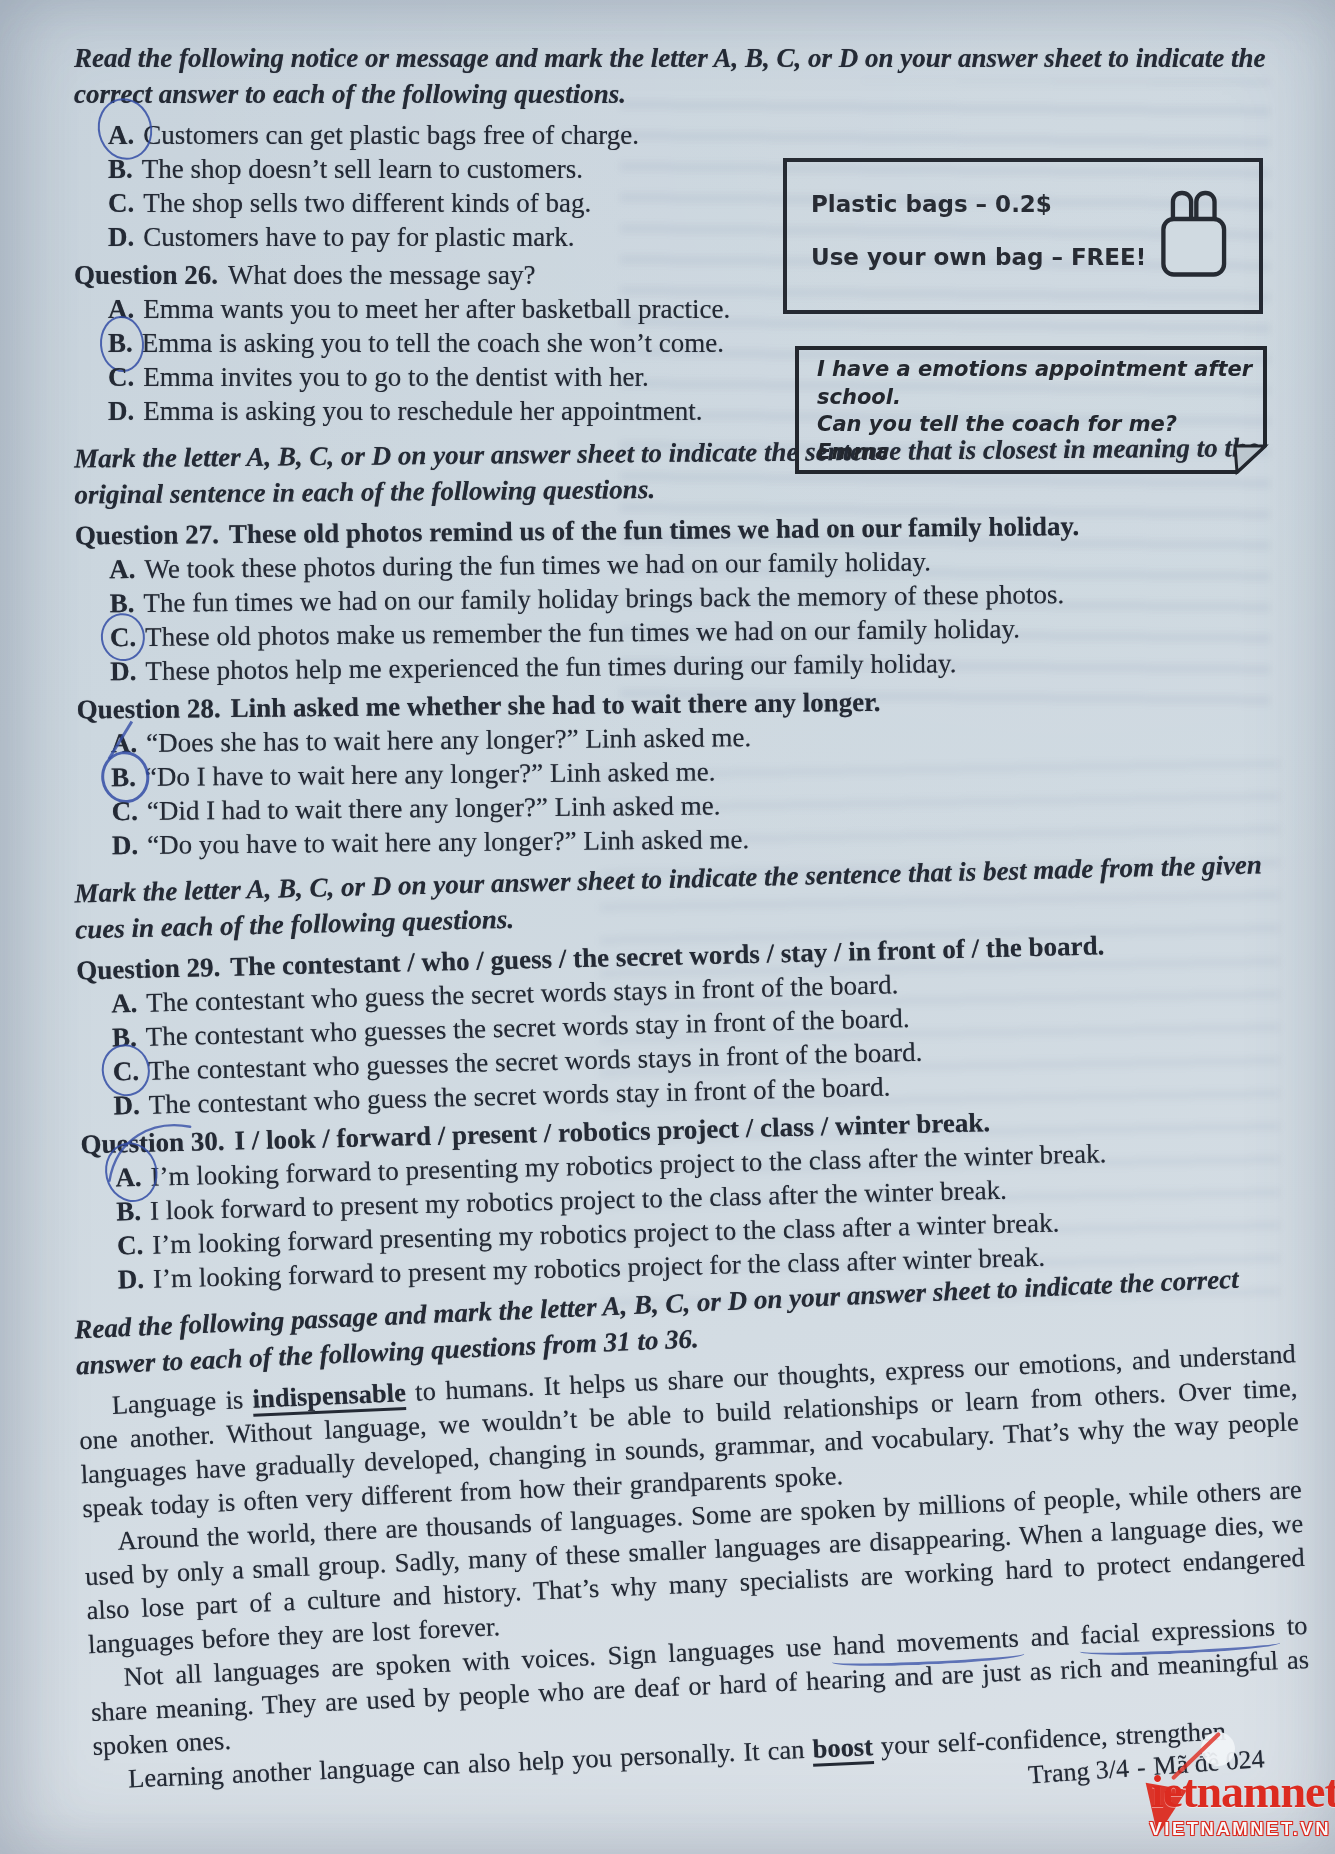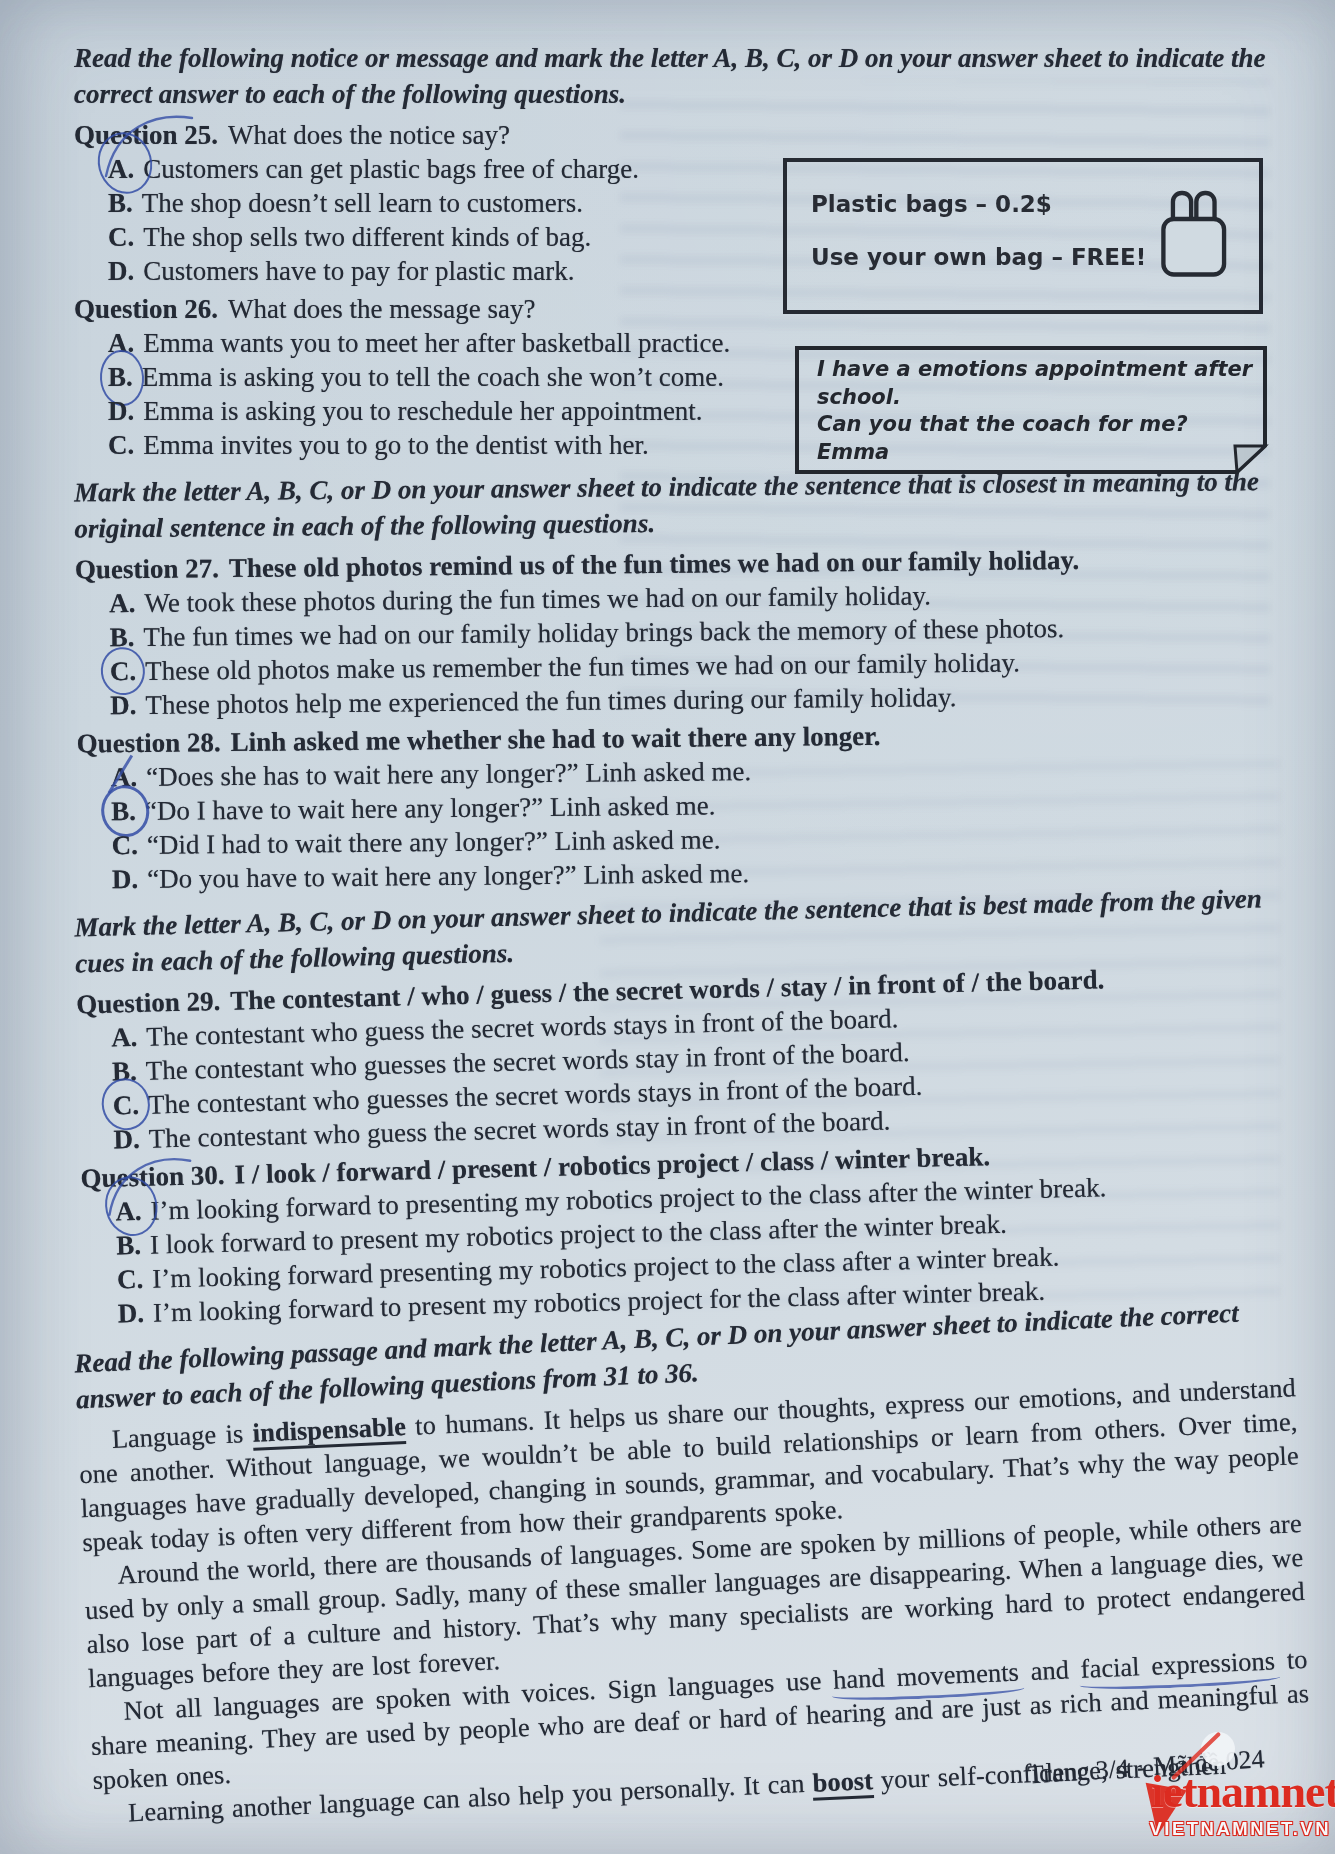--- a/index.html
+++ b/index.html
@@ -96,40 +96,34 @@
 
 <div class="page">
   <div class="bleed b1"></div>
   <div class="bleed b2"></div>
 
   <div class="content">
 
     <p class="instr">Read the following notice or message and mark the letter A, B, C, or D on your answer sheet to indicate the correct answer to each of the following questions.</p>
 
     <section class="qblock">
-      <div class="qhead">
-        <svg class="pen-tail" width="112" height="74" viewBox="0 0 112 74">
-          <path d="M104,6 C66,0 28,16 18,64" fill="none" stroke="rgba(52,78,166,0.8)" stroke-width="2.4" stroke-linecap="round"></path>
-        </svg>
-        <b class="qlabel">Question 25.</b><span class="qprompt">What does the notice say?</span>
-      </div>
       <div class="opt"><b class="ltr circ circ-q25">A.</b><span>Customers can get plastic bags free of charge.</span></div>
       <div class="opt"><b class="ltr">B.</b><span>The shop doesn’t sell learn to customers.</span></div>
       <div class="opt"><b class="ltr">C.</b><span>The shop sells two different kinds of bag.</span></div>
       <div class="opt"><b class="ltr">D.</b><span>Customers have to pay for plastic mark.</span></div>
     </section>
 
     <section class="qblock">
       <div class="qhead">
         <b class="qlabel">Question 26.</b><span class="qprompt">What does the message say?</span>
       </div>
       <div class="opt"><b class="ltr">A.</b><span>Emma wants you to meet her after basketball practice.</span></div>
       <div class="opt"><b class="ltr circ circ-q26">B.</b><span>Emma is asking you to tell the coach she won’t come.</span></div>
+      <div class="opt"><b class="ltr">C.</b><span>Emma invites you to go to the dentist with her.</span></div>
       <div class="opt"><b class="ltr">D.</b><span>Emma is asking you to reschedule her appointment.</span></div>
-      <div class="opt"><b class="ltr">C.</b><span>Emma invites you to go to the dentist with her.</span></div>
     </section>
 
     <div class="t1">
       <p class="instr mt">Mark the letter A, B, C, or D on your answer sheet to indicate the sentence that is closest in meaning to the original sentence in each of the following questions.</p>
 
       <section class="qblock">
         <div class="qhead">
           <b class="qlabel">Question 27.</b><span class="qprompt bold">These old photos remind us of the fun times we had on our family holiday.</span>
         </div>
         <div class="opt"><b class="ltr">A.</b><span>We took these photos during the fun times we had on our family holiday.</span></div>
@@ -199,21 +193,21 @@
     </svg>
   </aside>
 
   <aside class="message-box">
     <svg class="frame" viewBox="0 0 476 132" preserveAspectRatio="none">
       <path d="M4,4 H472 V102 L444,128 H4 Z" fill="none" stroke="#23272e" stroke-width="4"></path>
       <path d="M472,102 L444,128 L442,102 Z" fill="#bcc7cf" stroke="#23272e" stroke-width="3"></path>
     </svg>
     <div class="msg-text">
       <div>I have a emotions appointment after school.</div>
-      <div>Can you that the coach for me?</div>
+      <div>Can you tell the coach for me?</div>
       <div>Emma</div>
     </div>
   </aside>
 
   <div class="footer">
     <span>Trang 3/4</span><span>-</span><span>Mã đề 024</span>
   </div>
 
   <div class="wm">
     <span class="wm-dot"></span>

